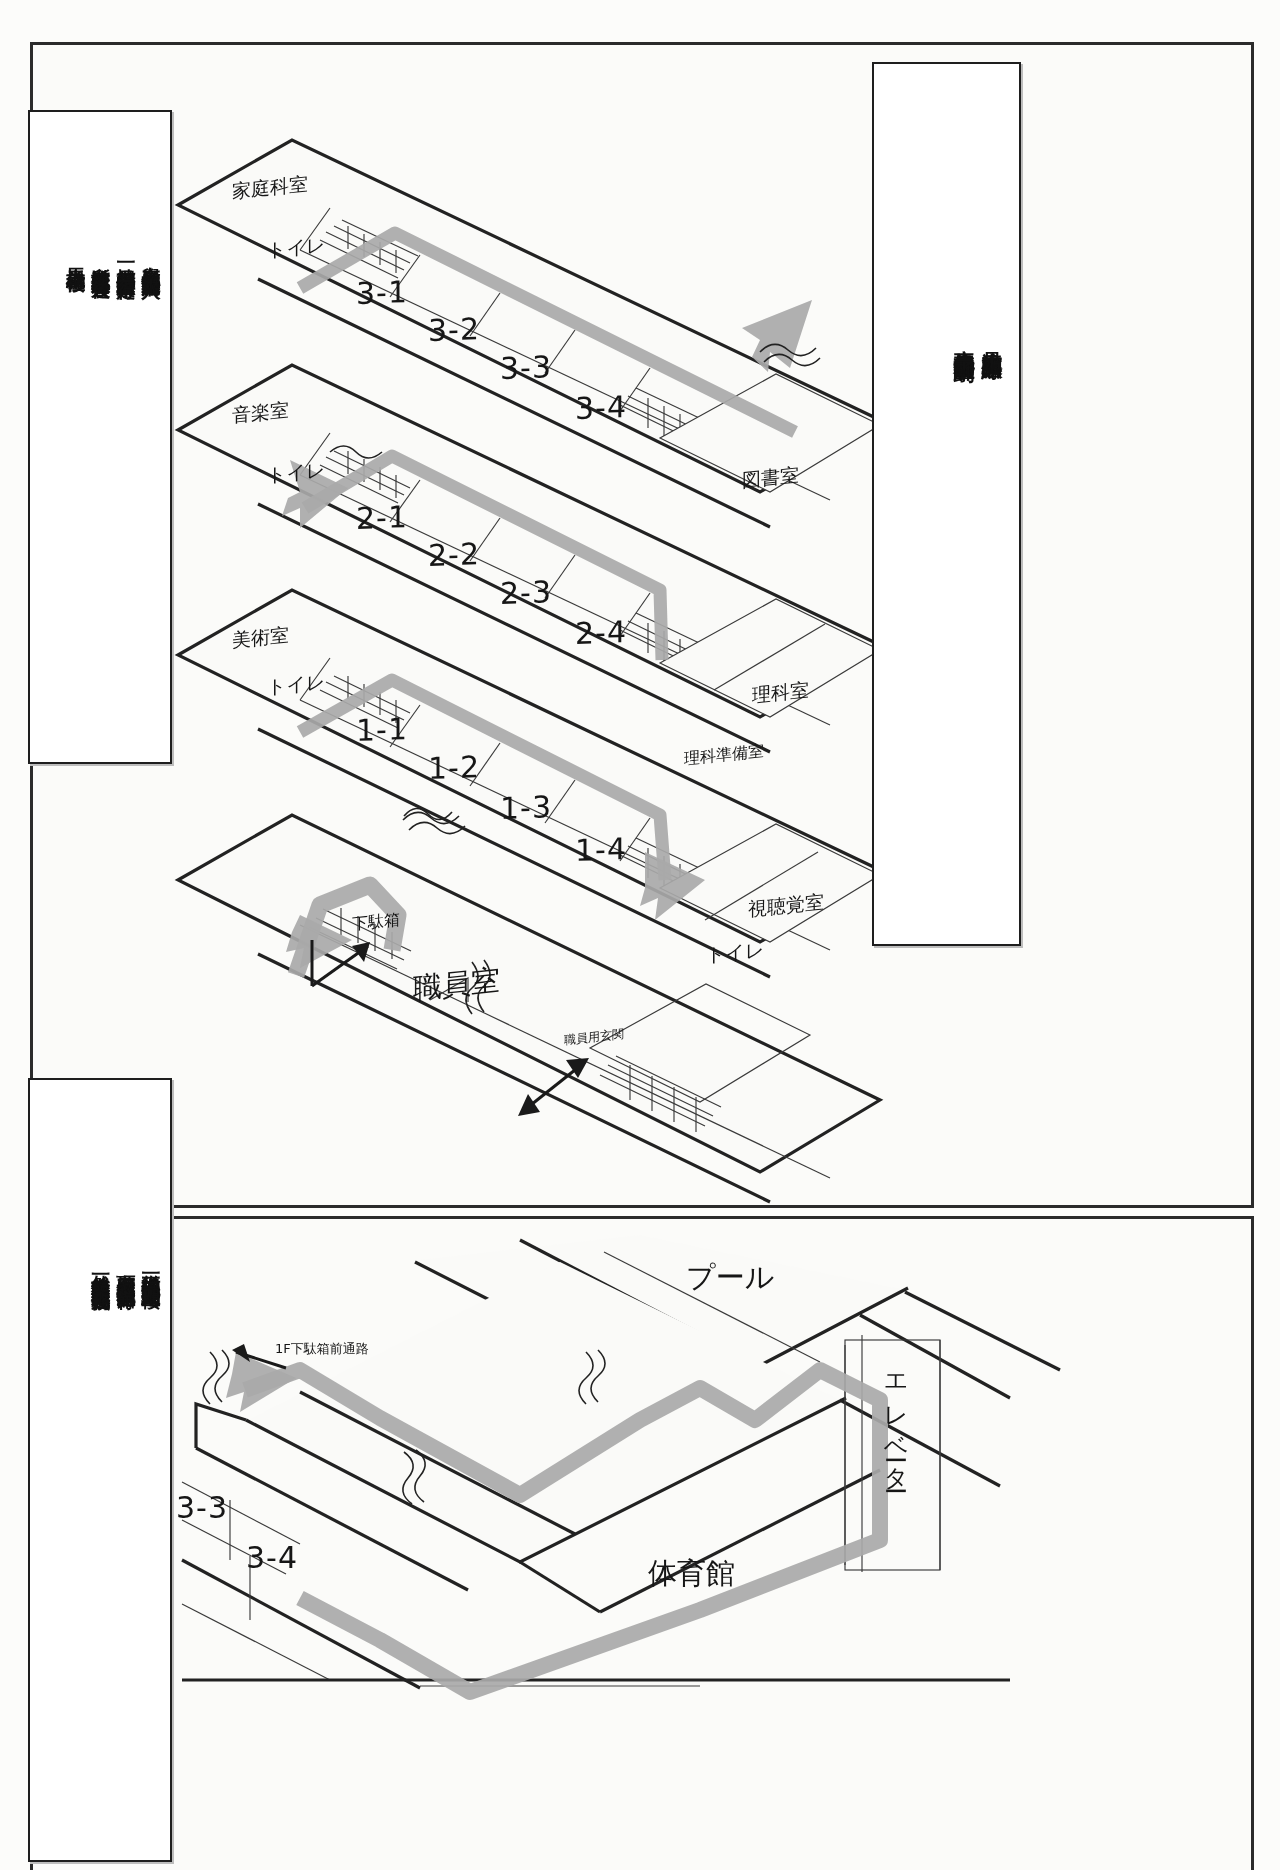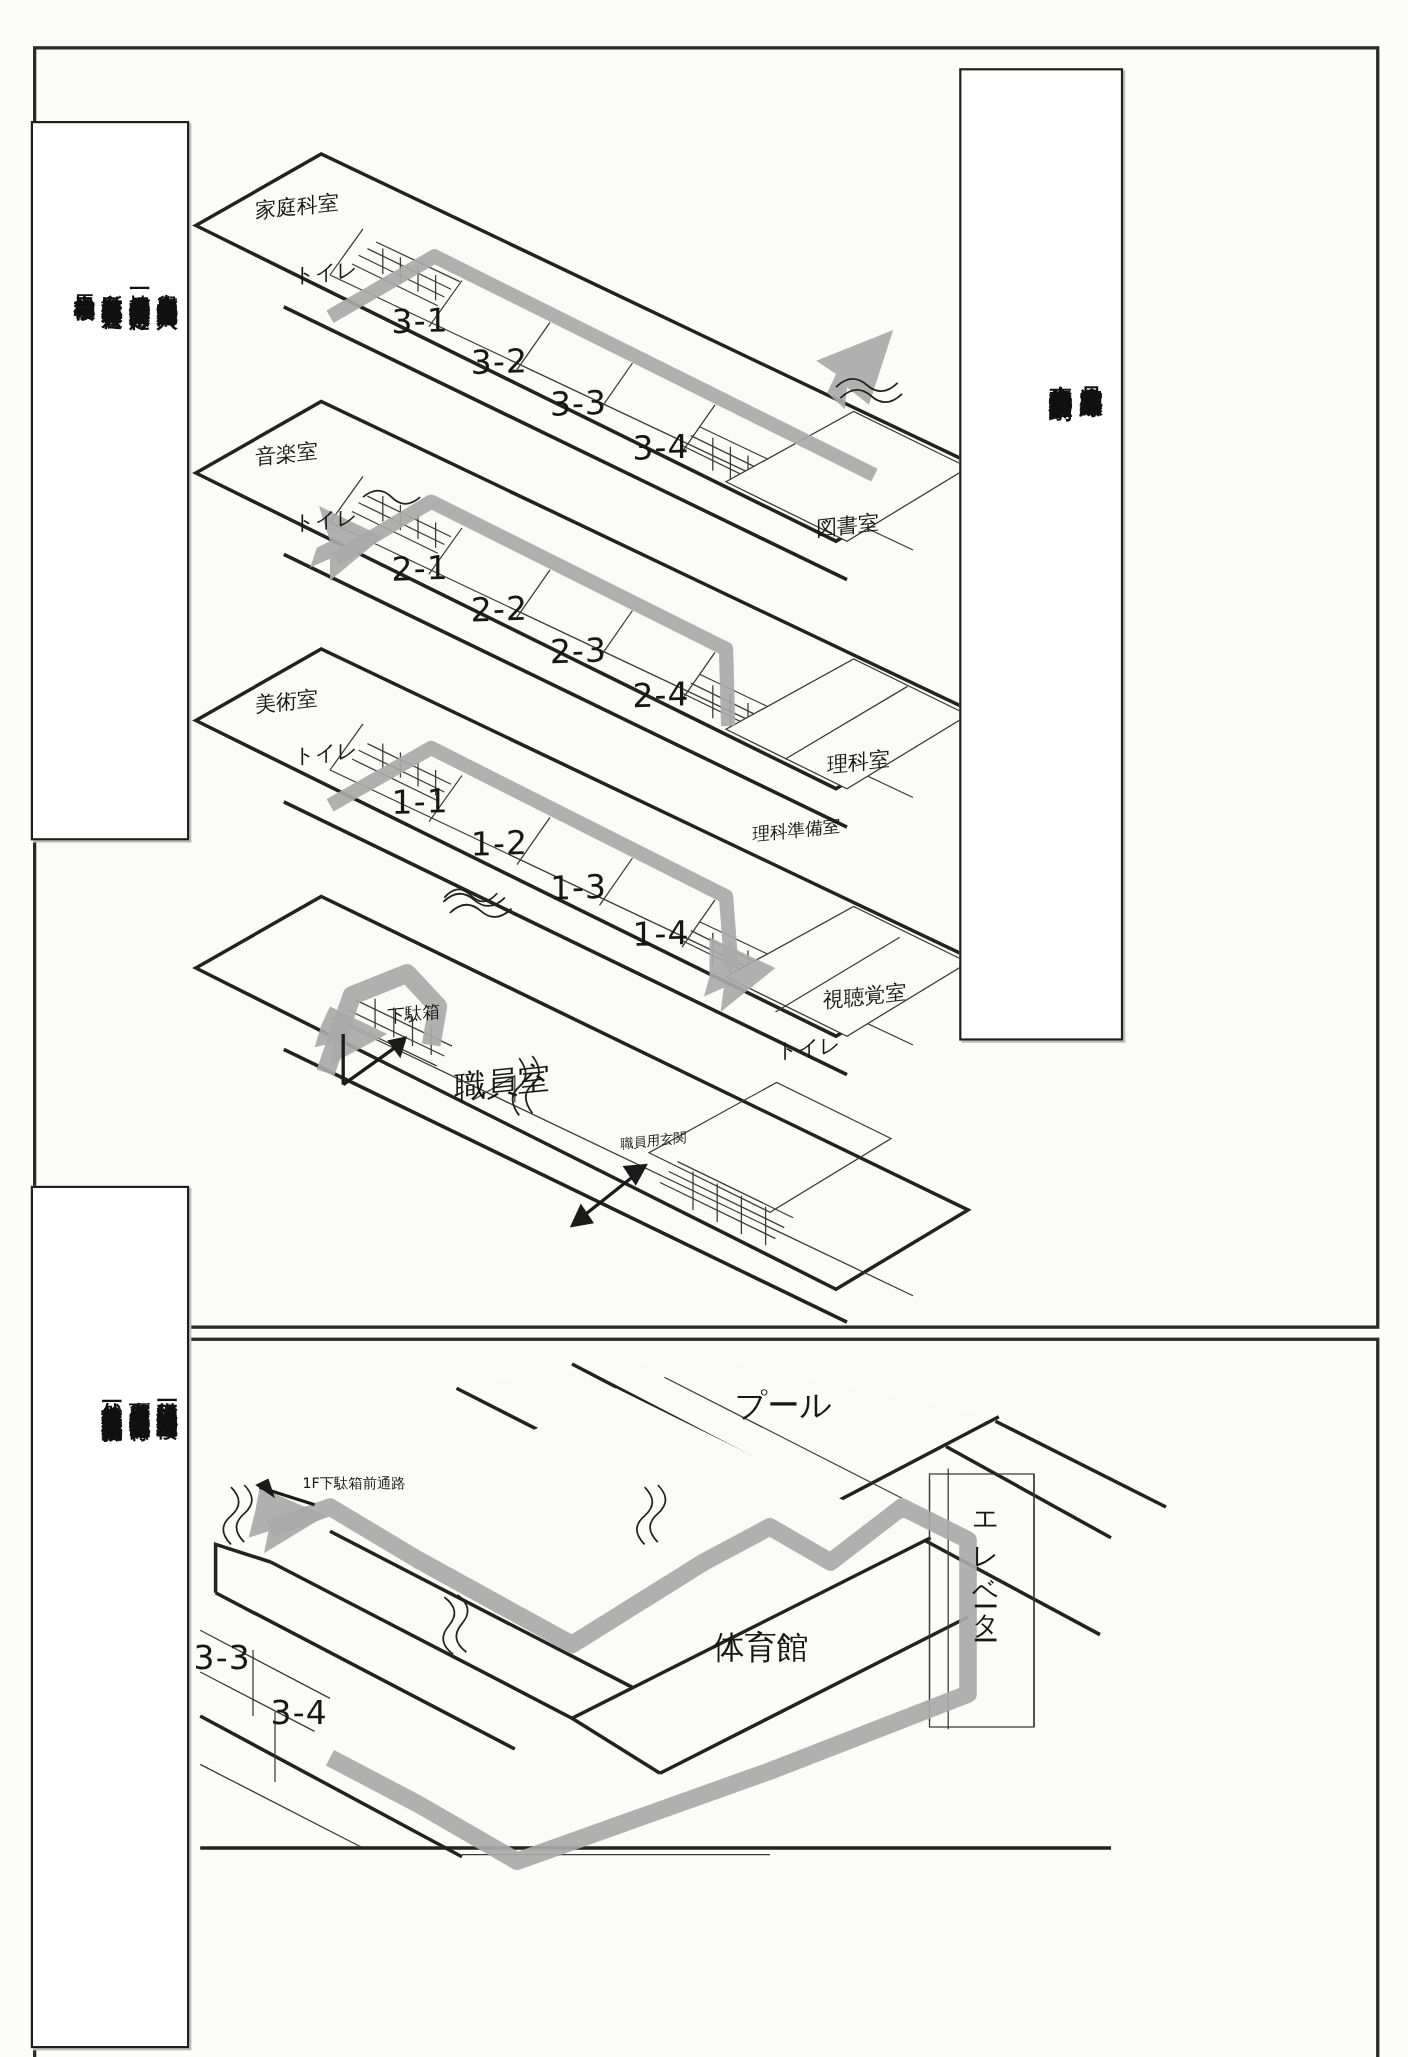--- a/index.html
+++ b/index.html
@@ -300,22 +300,22 @@
       <path class="squig" d="M586,1352 q14,14 0,26 q-14,12 0,26"></path>
       <path class="squig" d="M598,1350 q14,14 0,26 q-14,12 0,26"></path>
       <path class="squig" d="M404,1452 q16,12 4,26 q-12,14 4,26"></path>
       <path class="squig" d="M416,1450 q16,12 4,26 q-12,14 4,26"></path>
 
       <path class="arrow-blk" d="M286,1368 L236,1352"></path>
       <polygon class="arrow-blk-head" points="232,1350 250,1362 244,1344"></polygon>
     </g>
   </svg>
 
-  <div class="lbl lbl-big" style="left:668px;top:1258px;">プール</div>
-  <div class="lbl lbl-big" style="left:648px;top:1478px;">体育館</div>
+  <div class="lbl lbl-big" style="left:686px;top:1258px;">プール</div>
+  <div class="lbl lbl-big" style="left:648px;top:1554px;">体育館</div>
   <div class="lbl lbl-vert" style="left:880px;top:1360px;">エレベーター</div>
   <div class="lbl lbl-tiny" style="left:275px;top:1340px;font-size:13px;">1F下駄箱前通路</div>
   <div class="lbl lbl-class" style="left:176px;top:1490px;">3-3</div>
   <div class="lbl lbl-class" style="left:246px;top:1540px;">3-4</div>
 
   <div class="textbox" style="left:28px;top:110px;width:140px;height:650px;">
     <div class="vtext" style="position:absolute;right:6px;top:140px;height:480px;font-size:19px;">
       <div>在學生都上學之後就開始潛入！</div>
       <div>一樓都是辦公室出入頻繁肯定不行</div>
       <div>所以在鞋箱把衣服放進去之後</div>

